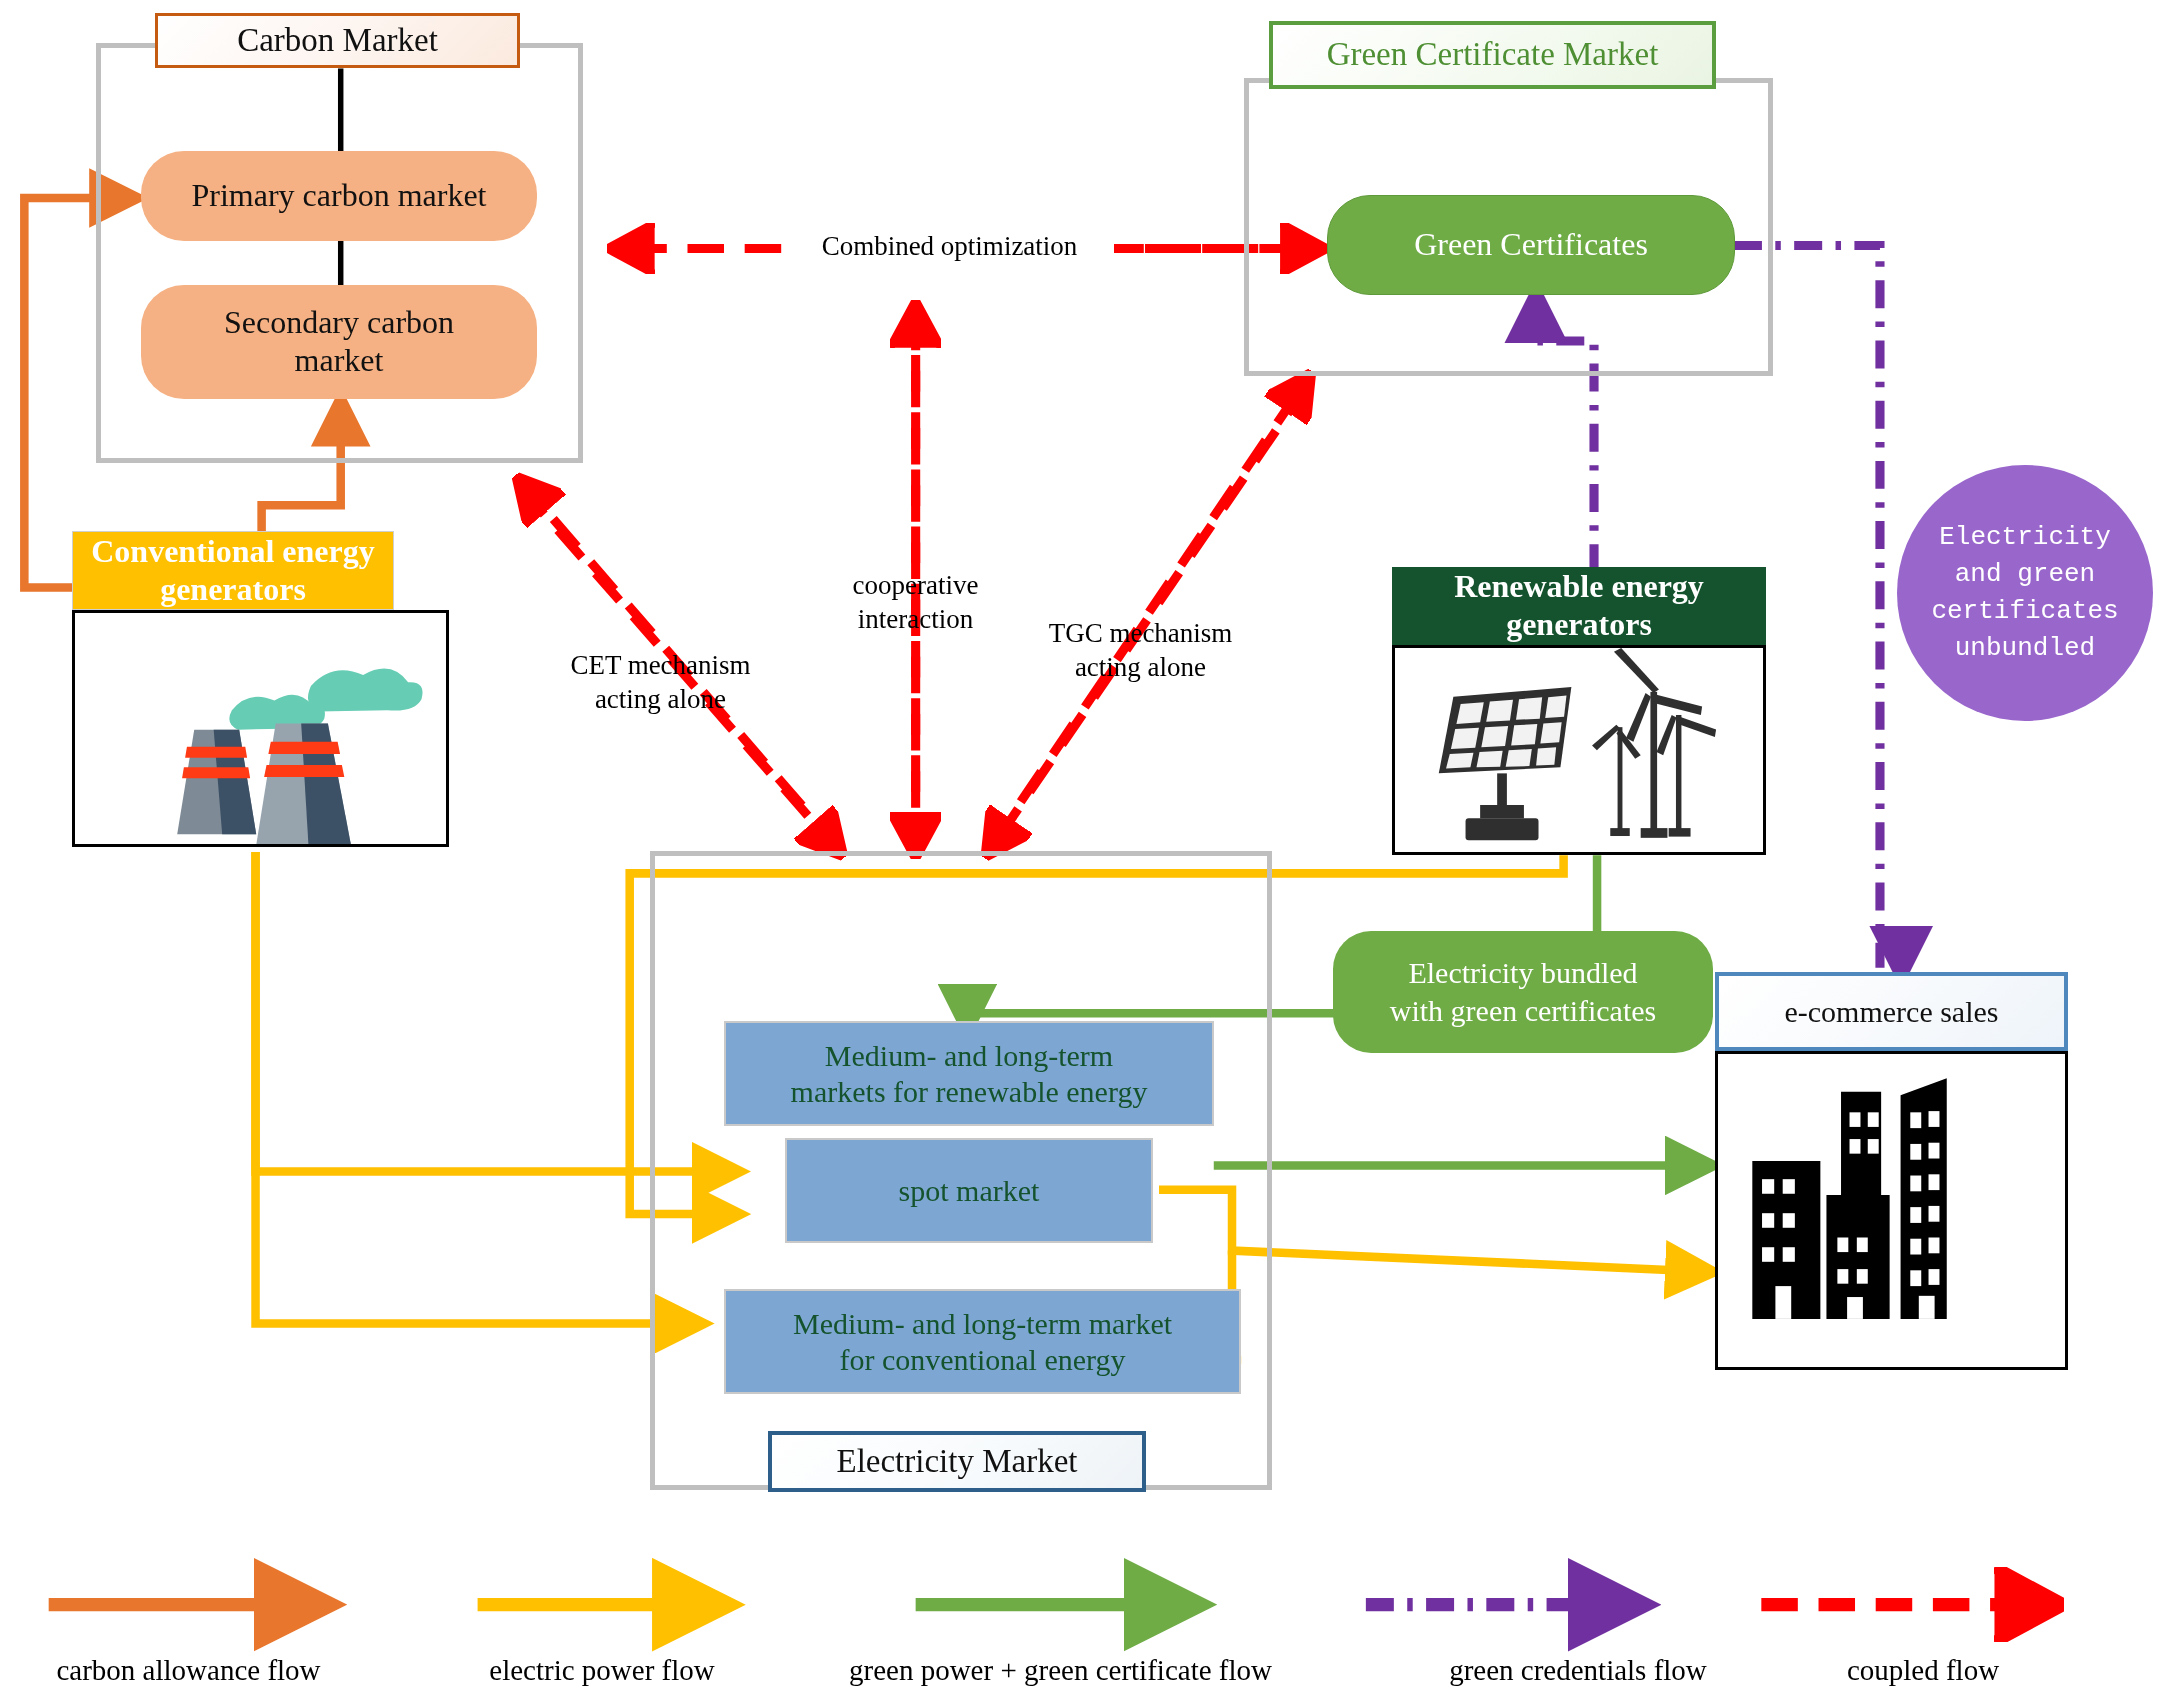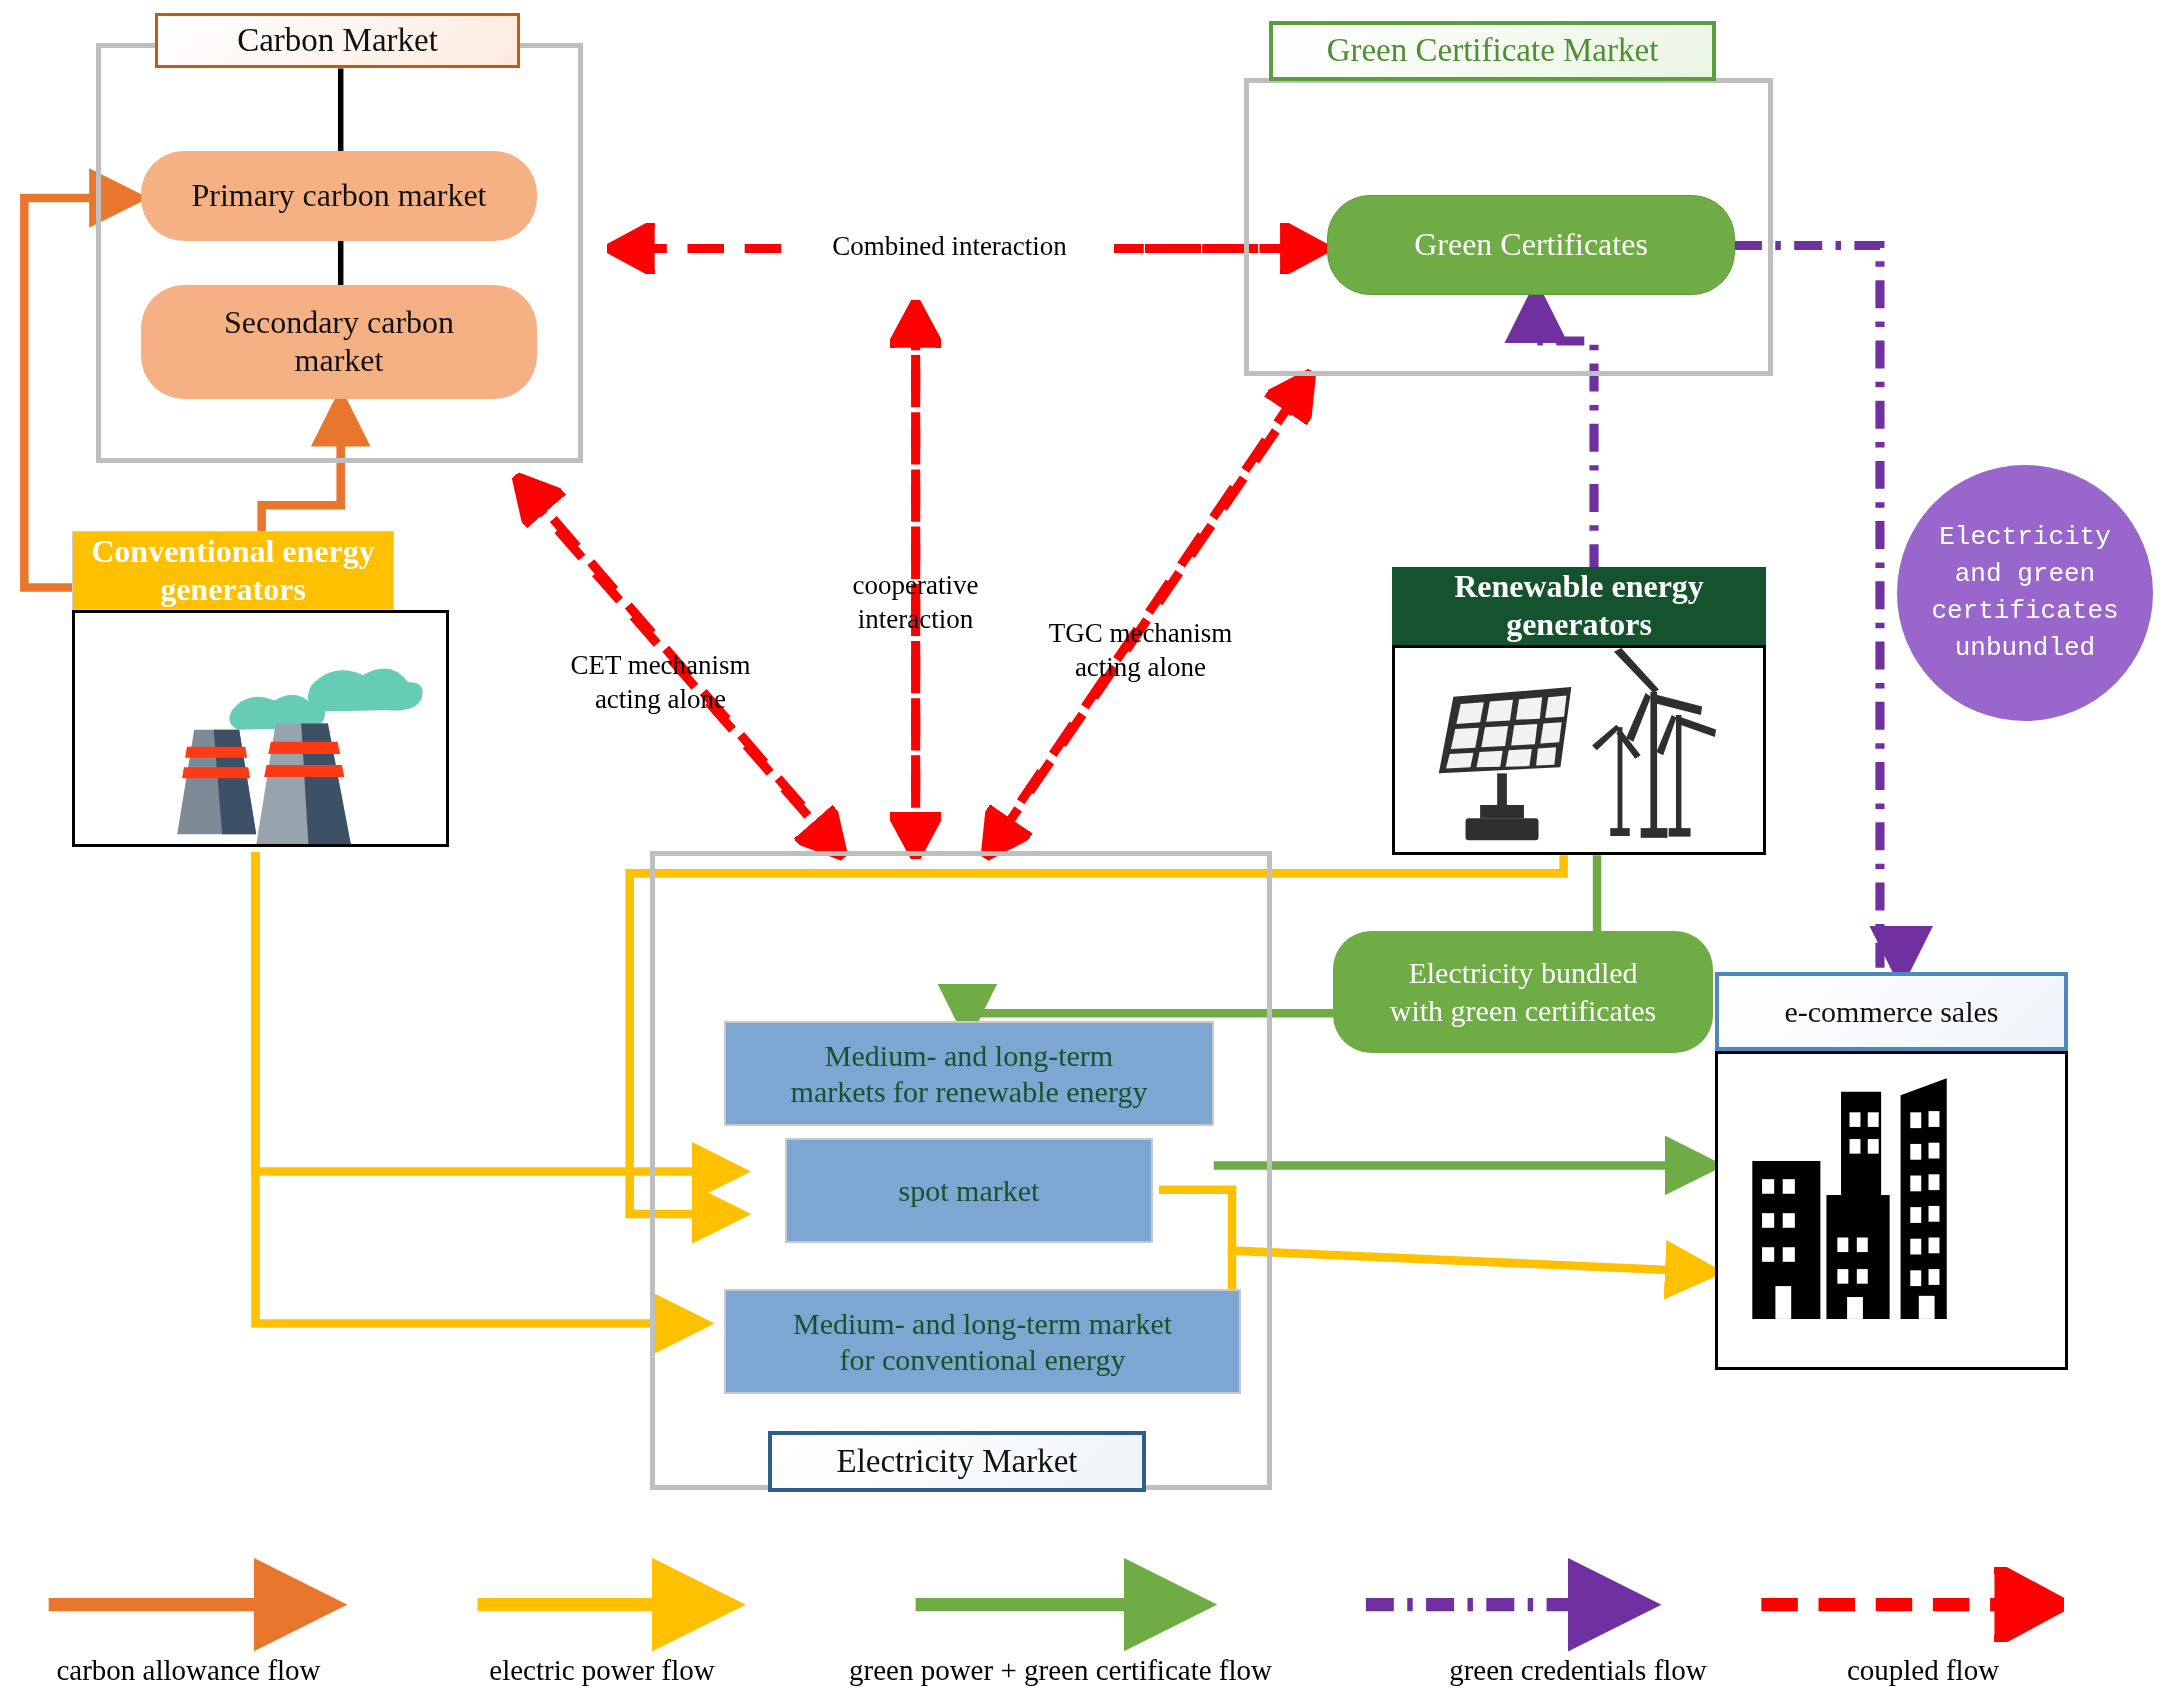--- a/index.html
+++ b/index.html
@@ -153,21 +153,21 @@
   </div>
   <div class="node pill-peach" style="left:141px;top:285px;width:396px;height:114px;white-space:pre-line;">
     <span>Secondary carbon
 market</span>
   </div>
   <div class="node pill-peach" style="left:141px;top:151px;width:396px;height:90px;">
     <span>Primary carbon market</span>
   </div>
 
   <div class="frame" style="left:1244px;top:78px;width:529px;height:298px;"></div>
-  <div class="title-card card-green" style="left:1269px;top:20.7px;width:447px;height:60px;">
+  <div class="title-card card-green" style="left:1269px;top:20.7px;width:447px;height:68px;">
     <span>Green Certificate Market</span>
   </div>
   <div class="node pill-green" style="left:1327px;top:195px;width:408px;height:100px;">
     <span>Green Certificates</span>
   </div>
 
   <div class="node hdr-conv" style="left:72px;top:531px;width:322px;height:79px;white-space:pre-line;">
     <span>Conventional energy
 generators</span>
   </div>
@@ -297,21 +297,21 @@
         <rect x="228" y="302" width="18" height="24"></rect>
         <rect x="196" y="354" width="18" height="24"></rect>
         <rect x="228" y="354" width="18" height="24"></rect>
         <rect x="212" y="400" width="26" height="36"></rect>
         <rect x="330" y="398" width="26" height="38"></rect>
       </g>
     </svg>
   </div>
 
   <div class="lbl" style="left:785px;top:230px;width:329px;background:#ffffff;">
-    <span>Combined interaction</span>
+    <span>Combined optimization</span>
   </div>
   <div class="lbl" style="left:815px;top:535px;width:201px;white-space:pre-line;">
     <span>cooperative
 interaction</span>
   </div>
   <div class="lbl" style="left:548px;top:615px;width:225px;white-space:pre-line;">
     <span>CET mechanism
 acting alone</span>
   </div>
   <div class="lbl" style="left:1028px;top:583px;width:225px;white-space:pre-line;">

